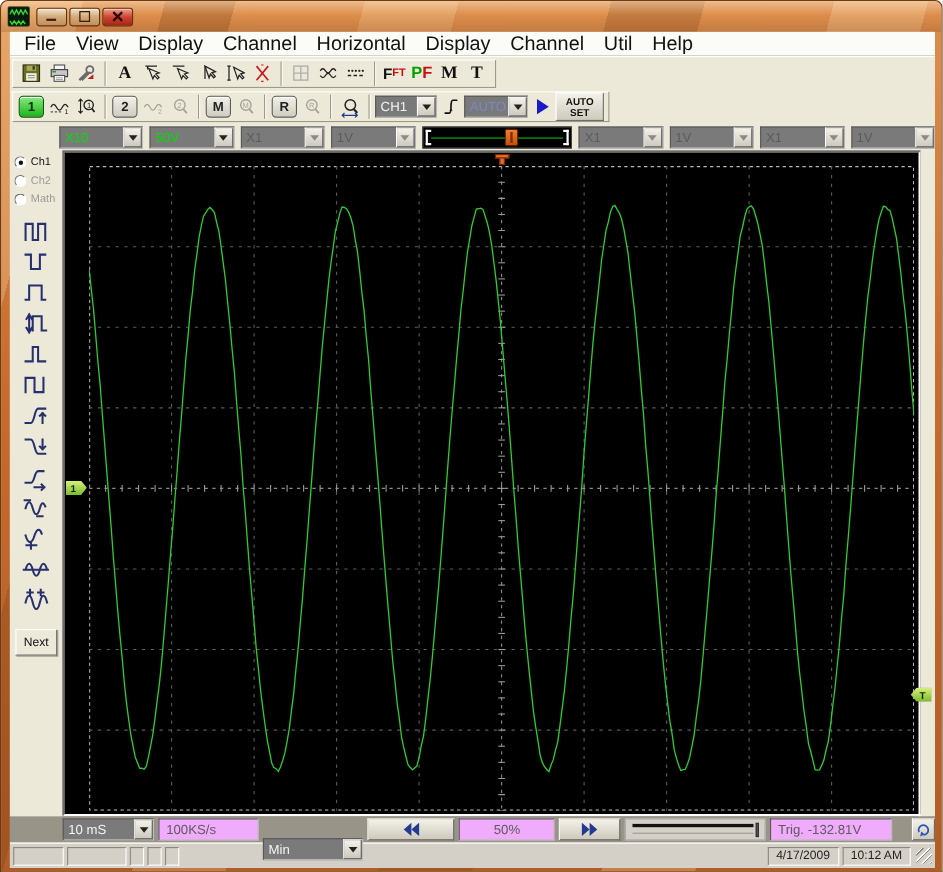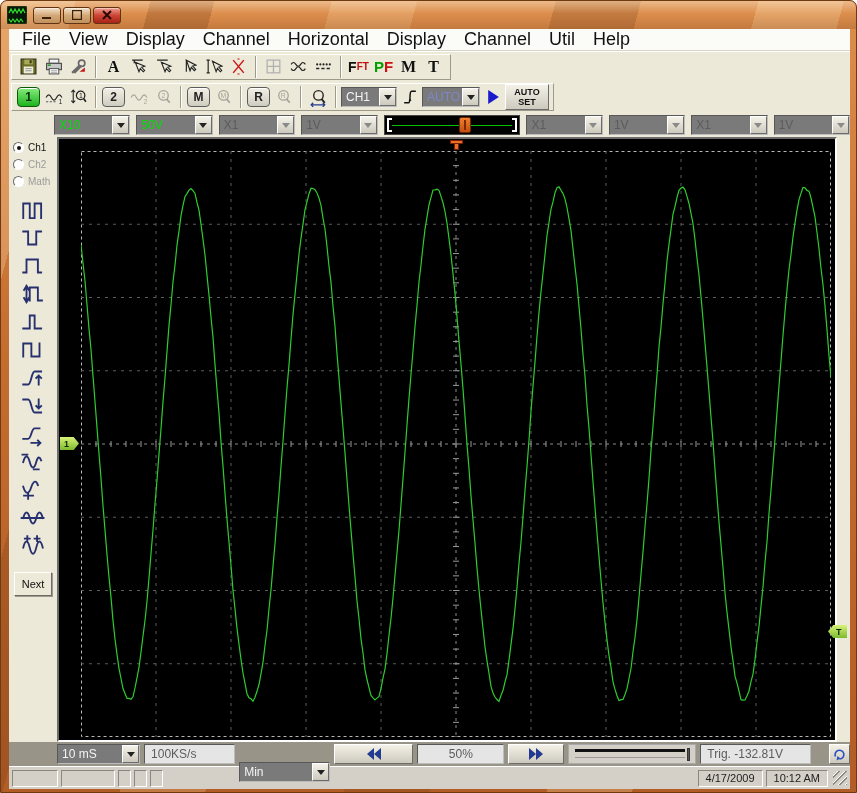--- a/index.html
+++ b/index.html
@@ -75,21 +75,21 @@
   .tmark{position:absolute;left:391px;top:1px;width:13px;height:10px;}
   .tmark .bar{position:absolute;left:0;top:0;width:13px;height:4px;background:#e8702a;border:1px solid #7a2000;}
   .tmark .stem{position:absolute;left:4px;top:3px;width:5px;height:7px;background:#e8702a;border:1px solid #7a2000;}
   .gmark{position:absolute;font-size:9px;font-weight:bold;color:#0c2a04;display:flex;align-items:center;
     background:linear-gradient(180deg,#d9f27a,#7cba2e);height:13px;filter:drop-shadow(0 0 1px #243018);}
   .gmark.right{left:1px;width:19px;clip-path:polygon(0 0,72% 0,100% 50%,72% 100%,0 100%);padding-left:4px;}
   .gmark.left{right:-12px;width:19px;clip-path:polygon(28% 0,100% 0,100% 100%,28% 100%,0 50%);padding-left:8px;z-index:5;}
   
   .bottombar{height:24px;background:#989488;display:flex;align-items:center;gap:4px;padding-left:48px;}
   .bb-dd{width:84px;height:20px;}
-  .bb-box{height:20px;background:#e5e5e5;border:1px solid;border-color:#585858 #bdbdbd #bdbdbd #585858;
+  .bb-box{height:20px;background:#f0abfc;border:1px solid;border-color:#585858 #bdbdbd #bdbdbd #585858;
     font-size:12px;display:flex;align-items:center;padding:0 6px;}
   .bb-btn{height:20px;background:linear-gradient(180deg,#f4f1e8,#cdc9bd);border:1px solid;border-color:#fff #6c6c6c #6c6c6c #fff;
     display:flex;align-items:center;justify-content:center;}
   .sliderwrap{position:relative;width:130px;height:20px;background:#d4d0c8;border:1px solid #aaa;}
   .sliderwrap .t1{position:absolute;left:6px;right:10px;top:4px;height:3px;background:#111;}
   .sliderwrap .t2{position:absolute;left:6px;right:10px;top:12px;height:1px;background:#999;}
   .sliderhandle{position:absolute;right:5px;top:3px;width:3px;height:13px;background:#555;border:1px solid #333;}
   
   .statusbar{height:23px;background:#d4d0c8;display:flex;align-items:center;gap:3px;padding:0 3px;border-top:1px solid #fff;}
   .spanel{height:17px;border:1px solid;border-color:#8a887c #fff #fff #8a887c;background:#d4d0c8;}

